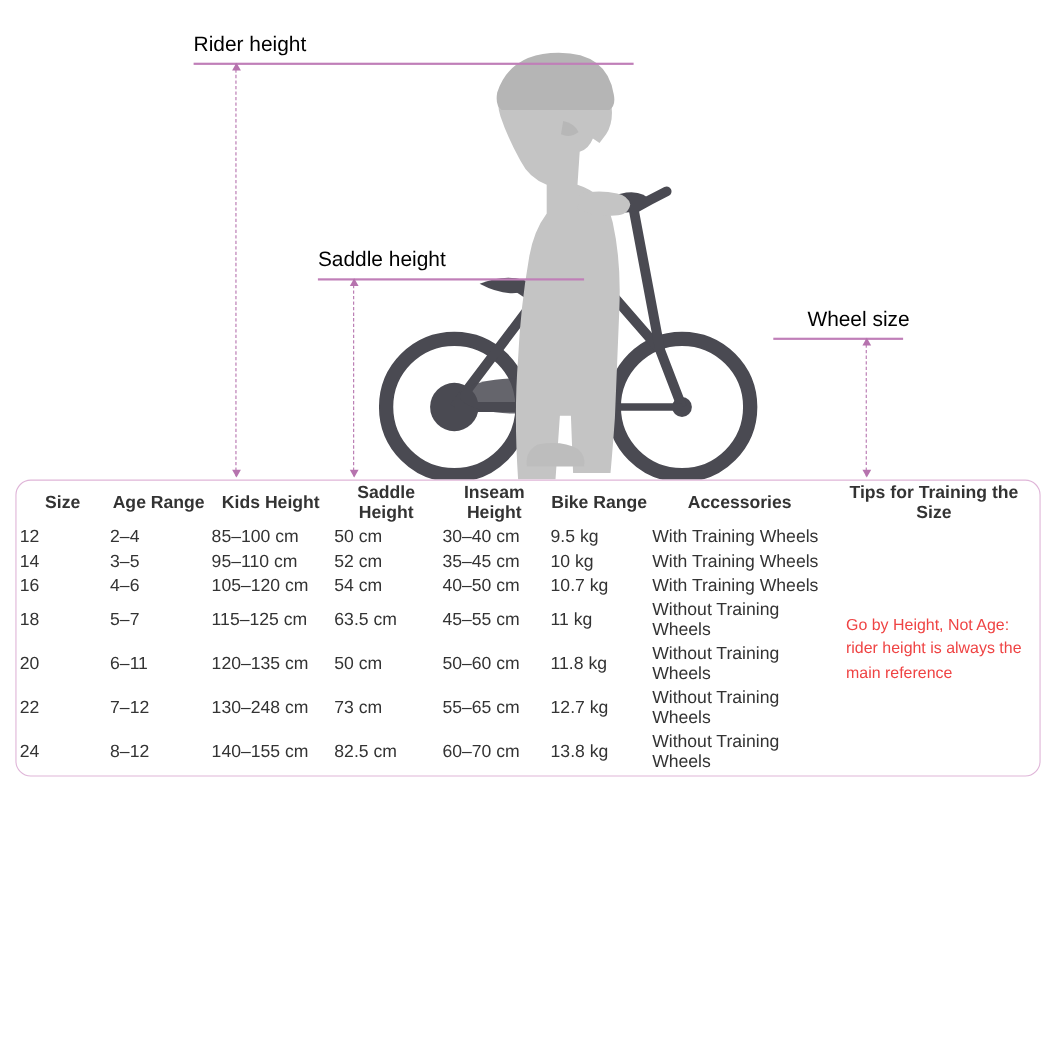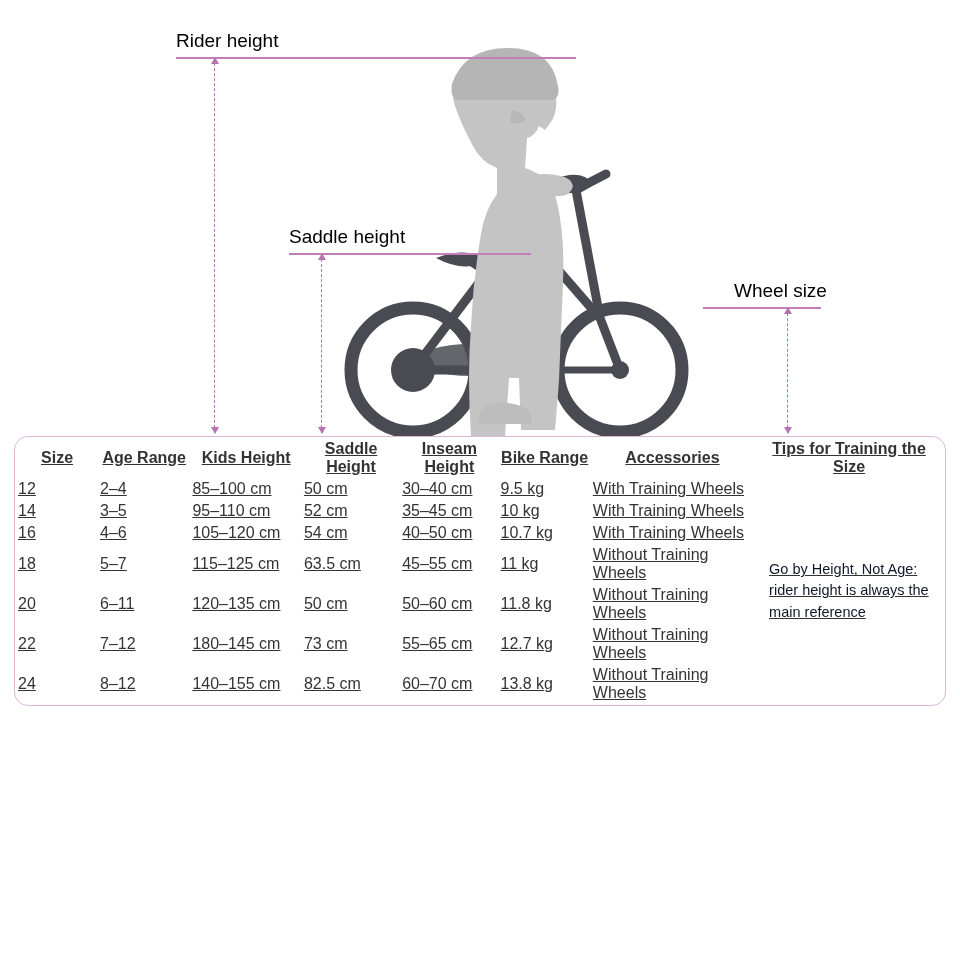--- a/index.html
+++ b/index.html
@@ -63,33 +63,32 @@
   .v-arrow::after {
     bottom: -1px;
     border-top: 7px solid #b673ae;
   }
   #arrow-rider { left: 214px; top: 58px; height: 375px; }
   #arrow-saddle { left: 321px; top: 254px; height: 179px; }
   #arrow-wheel { left: 787px; top: 308px; height: 125px; }
   .tips-cell {
     font-size: 14.5px;
     line-height: 1.45;
-    color: #0f172a;
+    color: #ef4444;
     padding: 0 14px;
   }
   .table-wrap {
     position: absolute;
     left: 14px;
     top: 436px;
     width: 932px;
     border: 1px solid #dfb5d8;
     border-radius: 14px;
     overflow: hidden;
     box-sizing: border-box;
-    text-decoration: underline;
   }
   .table-wrap table { position: static; left: auto; top: auto; width: 100%; }
 </style>
 </head>
 <body>
 
 <div id="illustration">
 
   <svg width="960" height="436" viewBox="0 0 960 436">
 
@@ -204,21 +203,21 @@
         <td>6–11</td>
         <td>120–135 cm</td>
         <td>50 cm</td>
         <td>50–60 cm</td>
         <td>11.8 kg</td>
         <td>Without Training Wheels</td>
       </tr>
       <tr>
         <td>22</td>
         <td>7–12</td>
-        <td>180–145 cm</td>
+        <td>130–248 cm</td>
         <td>73 cm</td>
         <td>55–65 cm</td>
         <td>12.7 kg</td>
         <td>Without Training Wheels</td>
       </tr>
       <tr>
         <td>24</td>
         <td>8–12</td>
         <td>140–155 cm</td>
         <td>82.5 cm</td>

